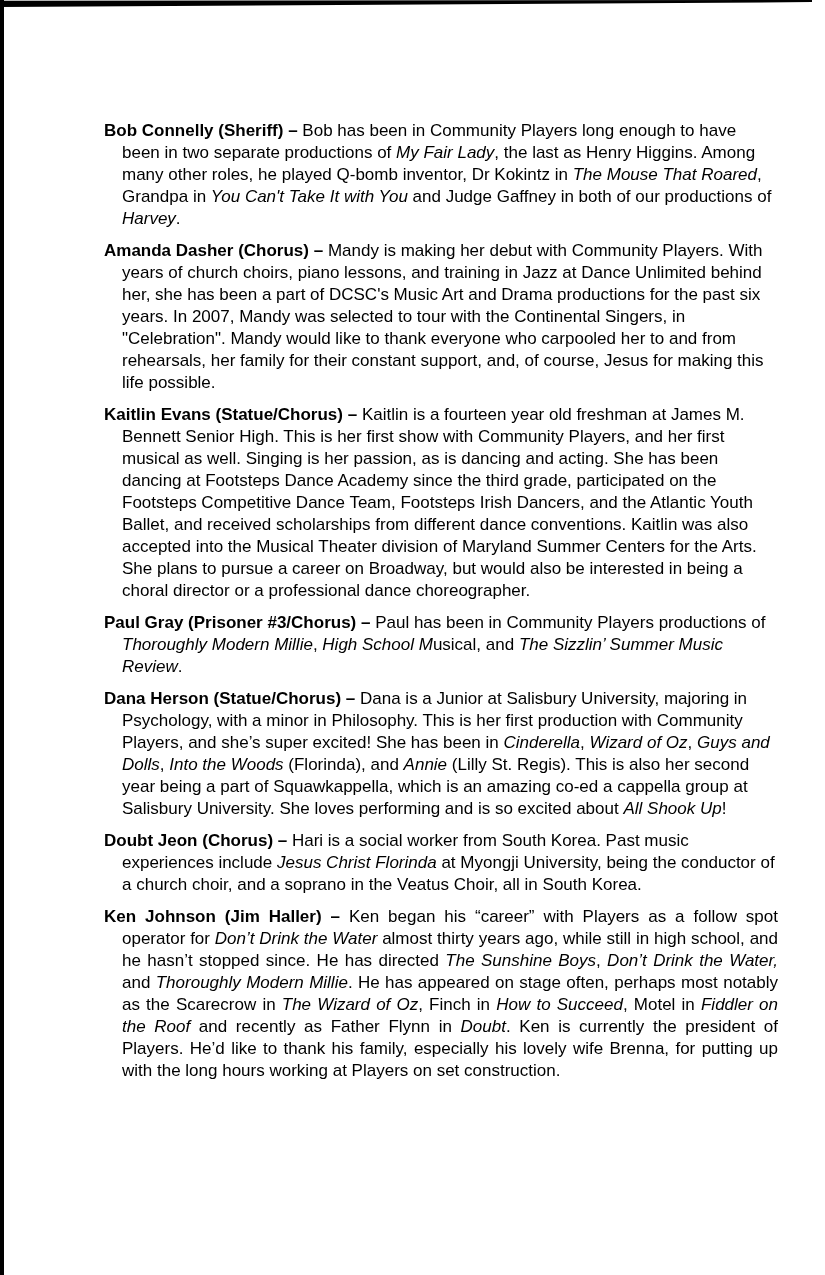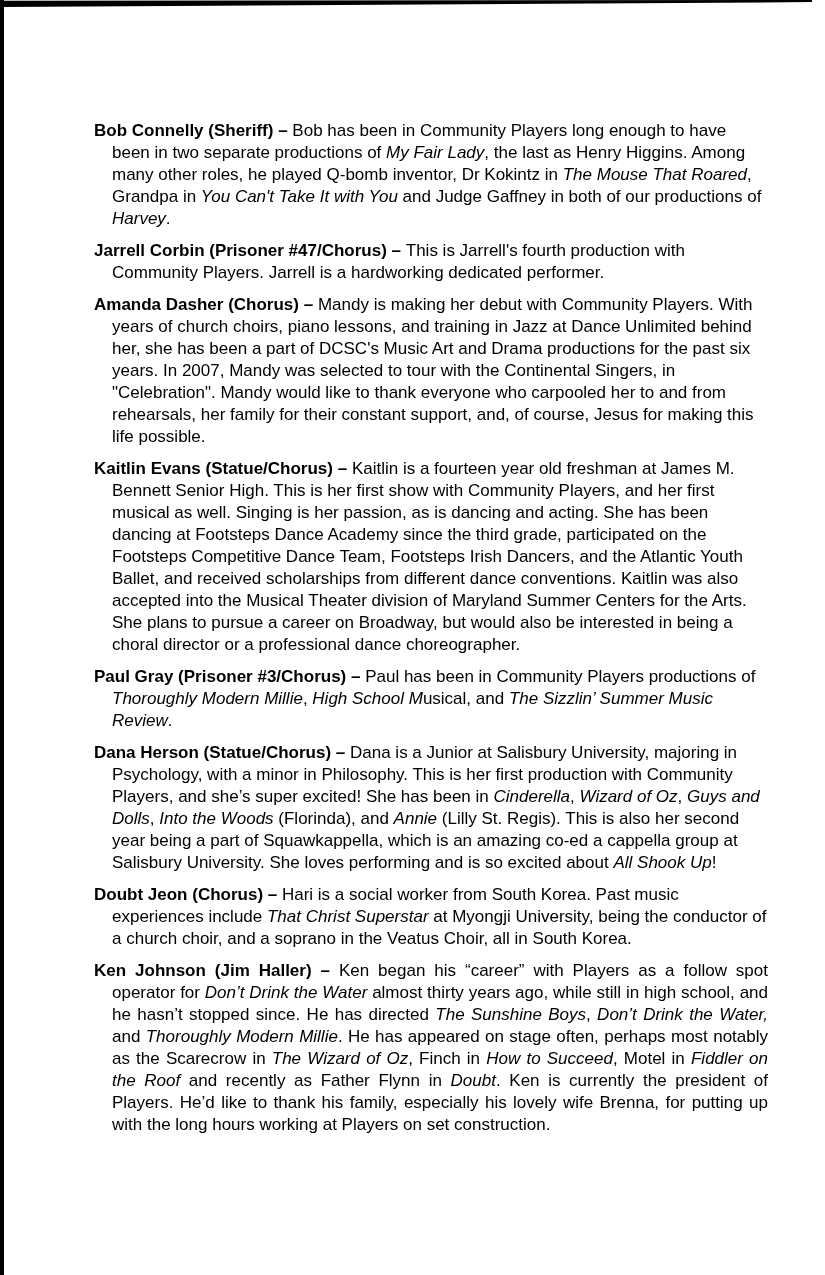--- a/index.html
+++ b/index.html
@@ -27,21 +27,21 @@
   .border-left {
     position: absolute;
     left: 0;
     top: 0;
     width: 4px;
     height: 1275px;
     background: #000000;
   }
   .bio-list {
     position: absolute;
-    left: 112px;
+    left: 122px;
     top: 120px;
     width: 656px;
     font-size: 17px;
     line-height: 22px;
     letter-spacing: 0px;
   }
   p.bio {
     margin: 0 0 10px 0;
     padding: 0;
     text-indent: -18px; 
@@ -55,20 +55,19 @@
   .seg-regular { font-weight: normal; font-style: normal; }
 </style>
 </head>
 <body>
 
 <div class="border-top"></div>
 <div class="border-left"></div>
 
 <div class="bio-list">
     <p class="bio"><span class="seg-bold">Bob Connelly (Sheriff) – </span><span class="seg-regular">Bob has been in Community Players long enough to have been in two separate productions of </span><span class="seg-italic">My Fair Lady</span><span class="seg-regular">, the last as Henry Higgins. Among many other roles, he played Q-bomb inventor, Dr Kokintz in </span><span class="seg-italic">The Mouse That Roared</span><span class="seg-regular">, Grandpa in </span><span class="seg-italic">You Can't Take It with You</span><span class="seg-regular"> and Judge Gaffney in both of our productions of </span><span class="seg-italic">Harvey</span><span class="seg-regular">.</span></p>
-    <p class="bio"><span class="seg-bold">Jarrell Corbin (Prisoner #47/Chorus) – </span><span class="seg-regular">This is Jarrell's fourth production with Community Players. Jarrell is a hardworking dedicated performer.</span></p>
     <p class="bio"><span class="seg-bold">Amanda Dasher (Chorus) – </span><span class="seg-regular">Mandy is making her debut with Community Players. With years of church choirs, piano lessons, and training in Jazz at Dance Unlimited behind her, she has been a part of DCSC's Music Art and Drama productions for the past six years. In 2007, Mandy was selected to tour with the Continental Singers, in "Celebration". Mandy would like to thank everyone who carpooled her to and from rehearsals, her family for their constant support, and, of course, Jesus for making this life possible.</span></p>
     <p class="bio"><span class="seg-bold">Kaitlin Evans (Statue/Chorus) – </span><span class="seg-regular">Kaitlin is a fourteen year old freshman at James M. Bennett Senior High. This is her first show with Community Players, and her first musical as well. Singing is her passion, as is dancing and acting. She has been dancing at Footsteps Dance Academy since the third grade, participated on the Footsteps Competitive Dance Team, Footsteps Irish Dancers, and the Atlantic Youth Ballet, and received scholarships from different dance conventions. Kaitlin was also accepted into the Musical Theater division of Maryland Summer Centers for the Arts. She plans to pursue a career on Broadway, but would also be interested in being a choral director or a professional dance choreographer.</span></p>
     <p class="bio"><span class="seg-bold">Paul Gray (Prisoner #3/Chorus) – </span><span class="seg-regular">Paul has been in Community Players productions of </span><span class="seg-italic">Thoroughly Modern Millie</span><span class="seg-regular">, </span><span class="seg-italic">High School M</span><span class="seg-regular">usical, and </span><span class="seg-italic">The Sizzlin’ Summer Music Review</span><span class="seg-regular">.</span></p>
     <p class="bio"><span class="seg-bold">Dana Herson (Statue/Chorus) – </span><span class="seg-regular">Dana is a Junior at Salisbury University, majoring in Psychology, with a minor in Philosophy. This is her first production with Community Players, and she’s super excited! She has been in </span><span class="seg-italic">Cinderella</span><span class="seg-regular">, </span><span class="seg-italic">Wizard of Oz</span><span class="seg-regular">, </span><span class="seg-italic">Guys and Dolls</span><span class="seg-regular">, </span><span class="seg-italic">Into the Woods</span><span class="seg-regular"> (Florinda), and </span><span class="seg-italic">Annie</span><span class="seg-regular"> (Lilly St. Regis). This is also her second year being a part of Squawkappella, which is an amazing co-ed a cappella group at Salisbury University. She loves performing and is so excited about </span><span class="seg-italic">All Shook Up</span><span class="seg-regular">!</span></p>
-    <p class="bio"><span class="seg-bold">Doubt Jeon (Chorus) – </span><span class="seg-regular">Hari is a social worker from South Korea. Past music experiences include </span><span class="seg-italic">That Christ Superstar</span><span class="seg-regular"> at Myongji University, being the conductor of a church choir, and a soprano in the Veatus Choir, all in South Korea.</span></p>
+    <p class="bio"><span class="seg-bold">Doubt Jeon (Chorus) – </span><span class="seg-regular">Hari is a social worker from South Korea. Past music experiences include </span><span class="seg-italic">Jesus Christ Florinda</span><span class="seg-regular"> at Myongji University, being the conductor of a church choir, and a soprano in the Veatus Choir, all in South Korea.</span></p>
     <p class="bio justify"><span class="seg-bold">Ken Johnson (Jim Haller) – </span><span class="seg-regular">Ken began his “career” with Players as a follow spot operator for </span><span class="seg-italic">Don’t Drink the Water</span><span class="seg-regular"> almost thirty years ago, while still in high school, and he hasn’t stopped since. He has directed </span><span class="seg-italic">The Sunshine Boys</span><span class="seg-regular">, </span><span class="seg-italic">Don’t Drink the Water,</span><span class="seg-regular"> and </span><span class="seg-italic">Thoroughly Modern Millie</span><span class="seg-regular">. He has appeared on stage often, perhaps most notably as the Scarecrow in </span><span class="seg-italic">The Wizard of Oz</span><span class="seg-regular">, Finch in </span><span class="seg-italic">How to Succeed</span><span class="seg-regular">, Motel in </span><span class="seg-italic">Fiddler on the Roof</span><span class="seg-regular"> and recently as Father Flynn in </span><span class="seg-italic">Doubt</span><span class="seg-regular">. Ken is currently the president of Players. He’d like to thank his family, especially his lovely wife Brenna, for putting up with the long hours working at Players on set construction.</span></p>
   </div>
 
 </body></html>

